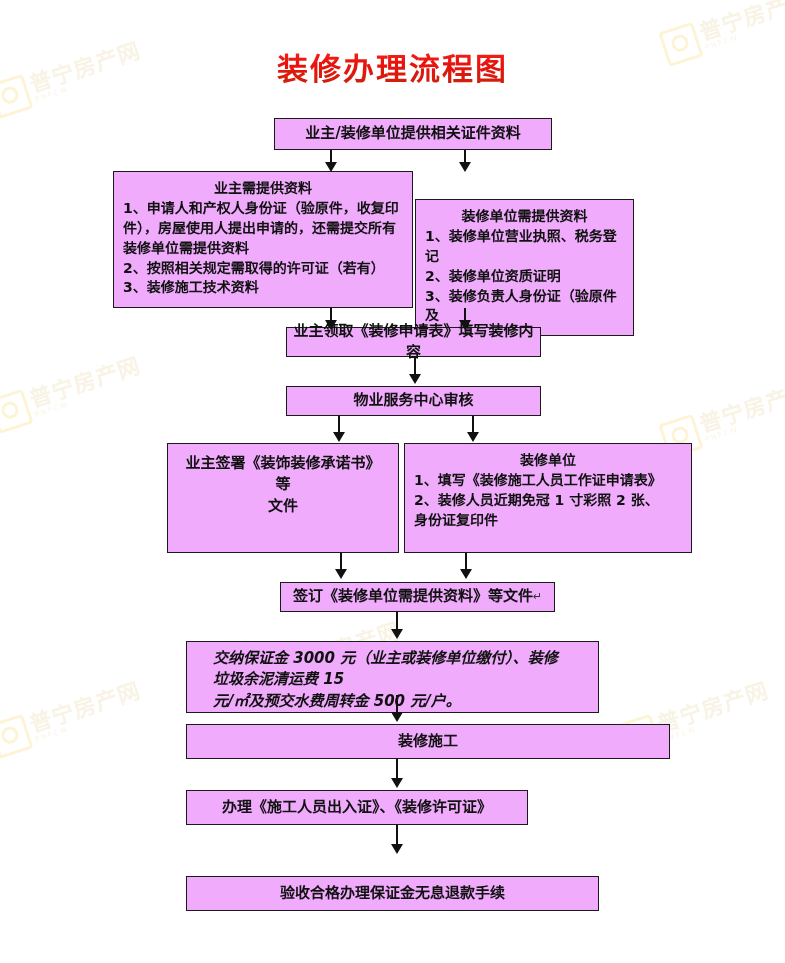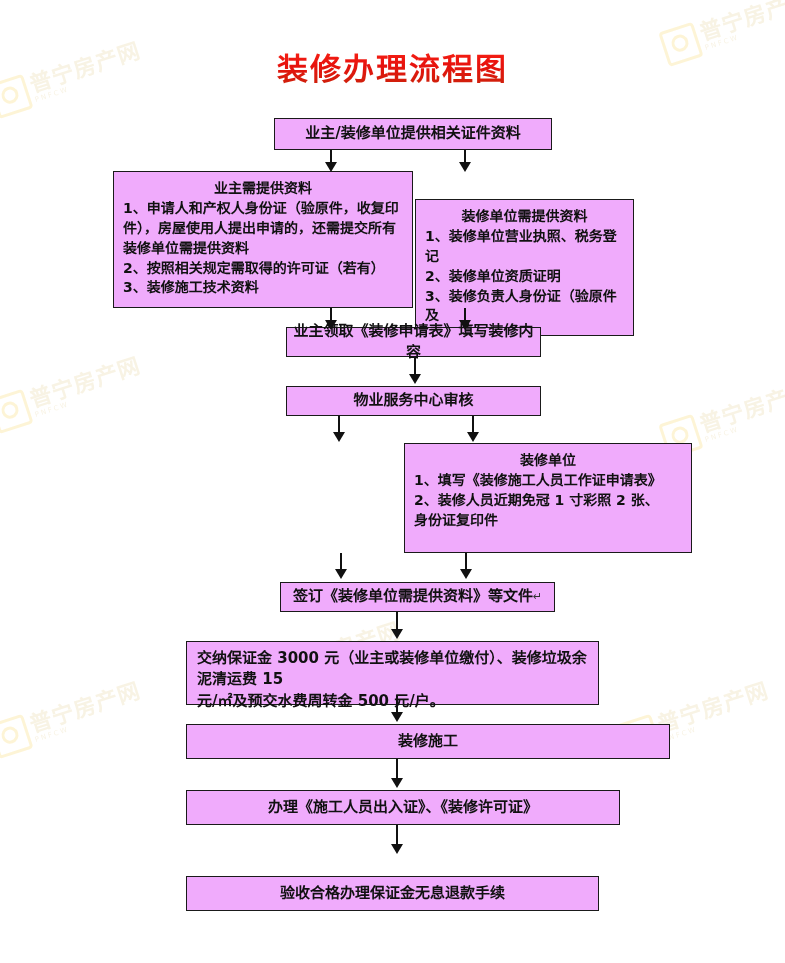--- a/index.html
+++ b/index.html
@@ -253,20 +253,24 @@
   <div class="node center fs15" style="left:286px; top:386px; width:255px; height:30px;">
     <span>物业服务中心审核</span>
   </div>
 
   <div class="conn" style="left:338px; top:416px; height:18px;"></div>
   <div class="arrowhead" style="left:333px; top:432px;"></div>
 
   <div class="conn" style="left:472px; top:416px; height:18px;"></div>
   <div class="arrowhead" style="left:467px; top:432px;"></div>
 
+  <div class="node fs15" style="left:167px; top:443px; width:232px; height:110px; padding:9px 12px; text-align:center;">
+    <span class="hd">业主签署《装饰装修承诺书》等</span>
+    <span class="hd">文件</span>
+  </div>
 
   <div class="node detail fs14" style="left:404px; top:443px; width:288px; height:110px;">
     <span class="hd">装修单位</span>
     <span class="ln">1、填写《装修施工人员工作证申请表》</span>
     <span class="ln">2、装修人员近期免冠 1 寸彩照 2 张、</span>
     <span class="ln">身份证复印件</span>
   </div>
 
   <div class="conn" style="left:340px; top:553px; height:18px;"></div>
   <div class="arrowhead" style="left:335px; top:569px;"></div>
@@ -275,36 +279,36 @@
   <div class="arrowhead" style="left:460px; top:569px;"></div>
 
   <div class="node center fs15" style="left:280px; top:582px; width:275px; height:30px;">
     <span>签订《装修单位需提供资料》等文件</span>
       <span class="pilcrow">↵</span>
   </div>
 
   <div class="conn" style="left:396px; top:612px; height:19px;"></div>
   <div class="arrowhead" style="left:391px; top:629px;"></div>
 
-  <div class="node fs15" style="left:186px; top:641px; width:413px; height:64px; padding:6px 10px;">
+  <div class="node fs15" style="left:186px; top:641px; width:413px; height:72px; padding:6px 26px;font-style:italic;">
     <span class="ln">交纳保证金 3000 元（业主或装修单位缴付）、装修垃圾余泥清运费 15</span>
     <span class="ln">元/㎡及预交水费周转金 500 元/户。</span>
   </div>
 
   <div class="conn" style="left:396px; top:695px; height:19px;"></div>
   <div class="arrowhead" style="left:391px; top:712px;"></div>
 
   <div class="node center fs15" style="left:186px; top:724px; width:484px; height:35px;">
     <span>装修施工</span>
   </div>
 
   <div class="conn" style="left:396px; top:759px; height:21px;"></div>
   <div class="arrowhead" style="left:391px; top:778px;"></div>
 
-  <div class="node center fs15" style="left:186px; top:790px; width:434px; height:35px;">
+  <div class="node center fs15" style="left:186px; top:790px; width:342px; height:35px;">
     <span>办理《施工人员出入证》、《装修许可证》</span>
   </div>
 
   <div class="conn" style="left:396px; top:825px; height:21px;"></div>
   <div class="arrowhead" style="left:391px; top:844px;"></div>
 
   <div class="node center fs15" style="left:186px; top:876px; width:413px; height:35px;">
     <span>验收合格办理保证金无息退款手续</span>
   </div>
 

